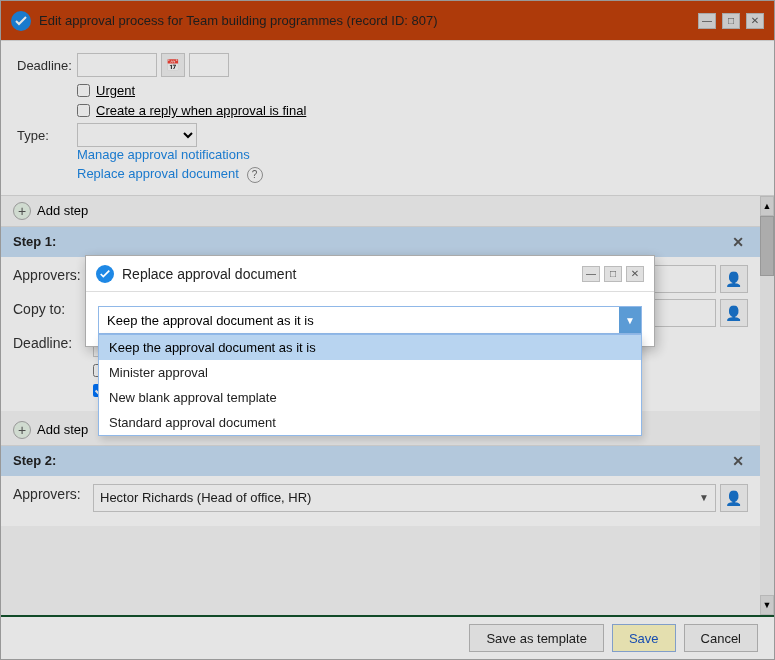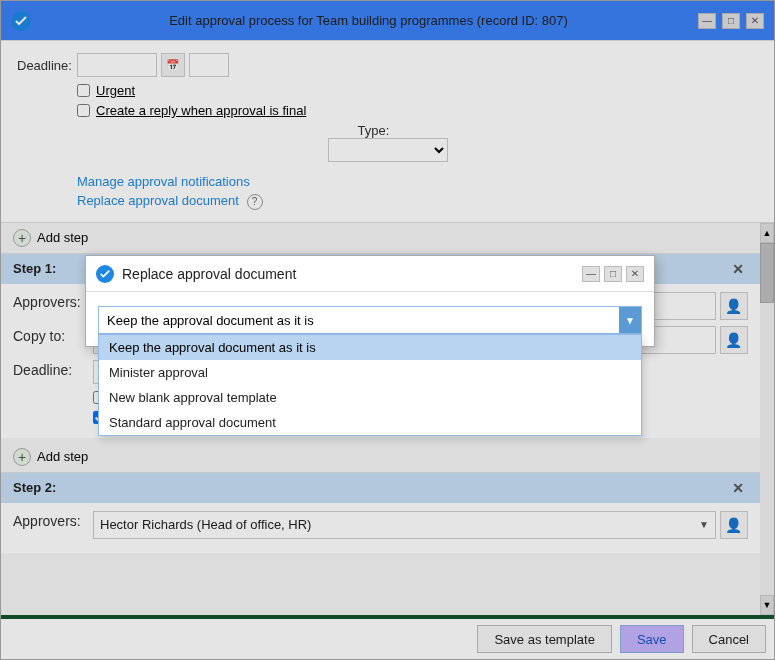--- a/index.html
+++ b/index.html
@@ -16,27 +16,26 @@
     .main-window {
       width: 775px;
       height: 660px;
       background: #fff;
       border: 1px solid #aaa;
       display: flex;
       flex-direction: column;
     }
 
     .title-bar {
-      background: #3b82f6;
+      background: #c2410c;
       border-bottom: 1px solid #ddd;
       display: flex;
       align-items: center;
       padding: 8px 10px;
       height: 40px;
-      text-align: center;
     }
 
     .title-bar-icon {
       width: 20px;
       height: 20px;
       background: #1e88e5;
       border-radius: 50%;
       display: flex;
       align-items: center;
       justify-content: center;
@@ -144,22 +143,21 @@
       text-decoration: underline;
     }
 
     .checkbox-row input[type=checkbox] {
       margin-right: 6px;
     }
 
     .type-row {
       display: flex;
       align-items: center;
-      margin-bottom: 12px;
-      flex-direction: column;
+      margin-bottom: 0;
     }
 
     .type-select {
       width: 120px;
       height: 24px;
       border: 1px solid #ccc;
       font-size: 12px;
       background: #fff;
     }
 
@@ -327,41 +325,41 @@
     }
 
     
     .steps-area::-webkit-scrollbar { width: 14px; }
     .steps-area::-webkit-scrollbar-track { background: #f0f0f0; }
     .steps-area::-webkit-scrollbar-thumb { background: #c0c0c0; border: 2px solid #f0f0f0; }
 
     
     .bottom-bar {
       height: 44px;
-      border-top: 4px solid #14532d;
+      border-top: 2px solid #14532d;
       background: #fff;
       display: flex;
       align-items: center;
       justify-content: flex-end;
-      padding: 0 8px;
+      padding: 0 16px;
       gap: 8px;
     }
 
     .btn {
       height: 28px;
       padding: 0 16px;
       border: 1px solid #bbb;
       background: #f5f5f5;
       cursor: pointer;
       font-size: 13px;
       color: #222;
     }
 
     .btn-primary {
-      background: #c4b5fd;
+      background: #fef9c3;
       border-color: #90b0e0;
       color: #1a56c4;
     }
 
     
     .modal-overlay {
       position: fixed;
       top: 0; left: 0;
       width: 775px;
       height: 660px;

